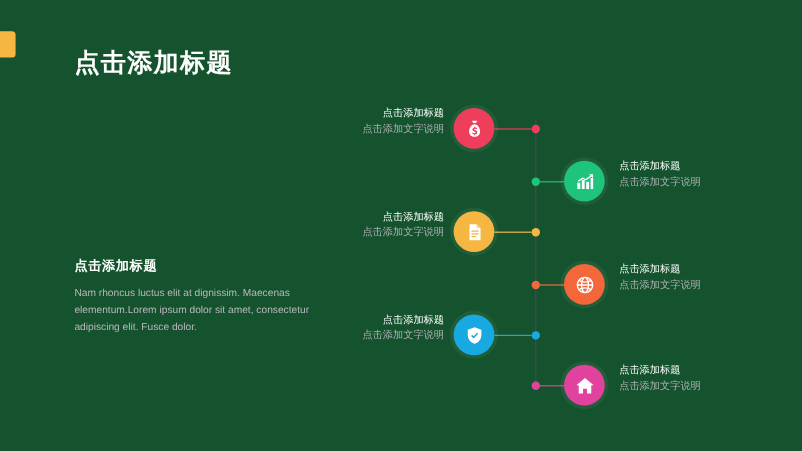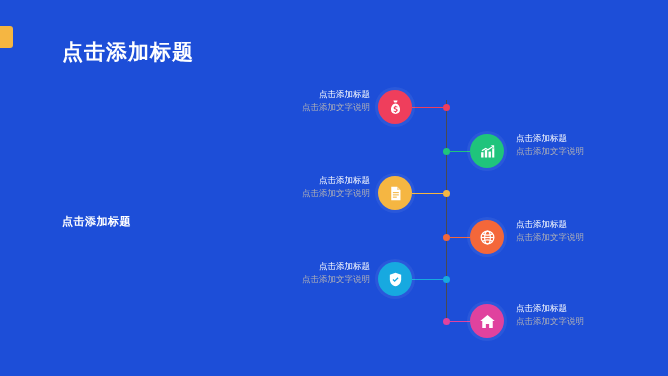--- a/index.html
+++ b/index.html
@@ -3,21 +3,21 @@
 <meta charset="utf-8">
 <style>
   html,body{margin:0;padding:0;}
   body{
     width:668px;height:376px;
     background:#2b2b2f;
     font-family:"Liberation Sans", sans-serif;
     overflow:hidden;
     position:relative;
   }
-  .slide{position:absolute;inset:0;background:#1d4ed8;text-decoration:underline;}
+  .slide{position:absolute;inset:0;background:#14532d;text-decoration:underline;}
 
   
   .accent-bar{
     position:absolute;left:0;top:26px;width:13px;height:22px;
     background:#f5b642;border-radius:0 3px 3px 0;
   }
 
   .slide-title{
     position:absolute;left:62px;top:38px;
     color:#ffffff;font-size:21px;font-weight:bold;letter-spacing:1px;
@@ -63,20 +63,21 @@
 <body>
 
 <div class="slide">
 
   <div class="accent-bar"></div>
 
   <div class="slide-title">点击添加标题</div>
 
   <div class="body-block">
     <div class="body-title">点击添加标题</div>
+    <div class="body-text">Nam rhoncus luctus elit at dignissim. Maecenas elementum.Lorem ipsum dolor sit amet, consectetur adipiscing elit. Fusce dolor.</div>
   </div>
 
   <div class="spine"></div>
 
   <div class="dot" style="left:443px;top:104px;background:#ef3e5c;"></div>
   <div class="conn" style="left:412px;top:107px;width:31px;background:#ef3e5c;"></div>
   <div class="badge" style="left:378px;top:90px;background:#ef3e5c;">
     <span>
       <svg width="17" height="17" viewBox="0 0 24 24" fill="#ffffff">
         <path d="M9.5 2.2h5c.4 0 .6.4.4.7l-1.3 2.1h-3.2L9.1 2.9c-.2-.3 0-.7.4-.7z"></path>

